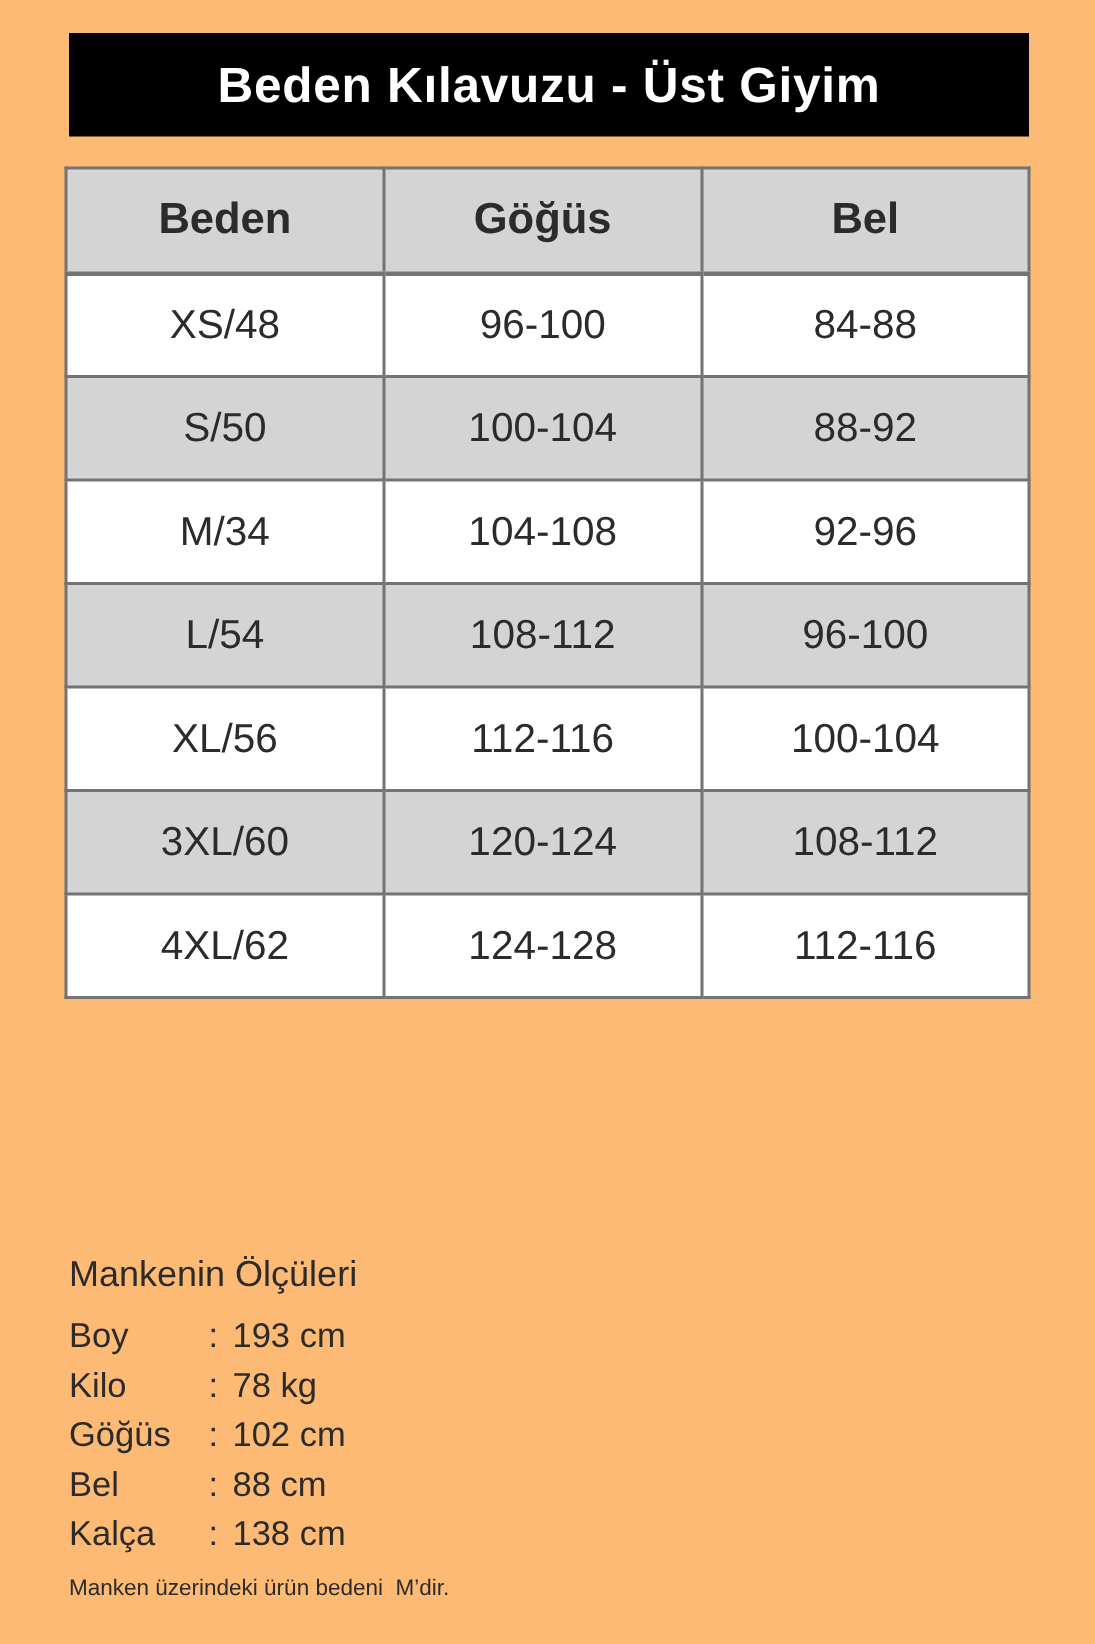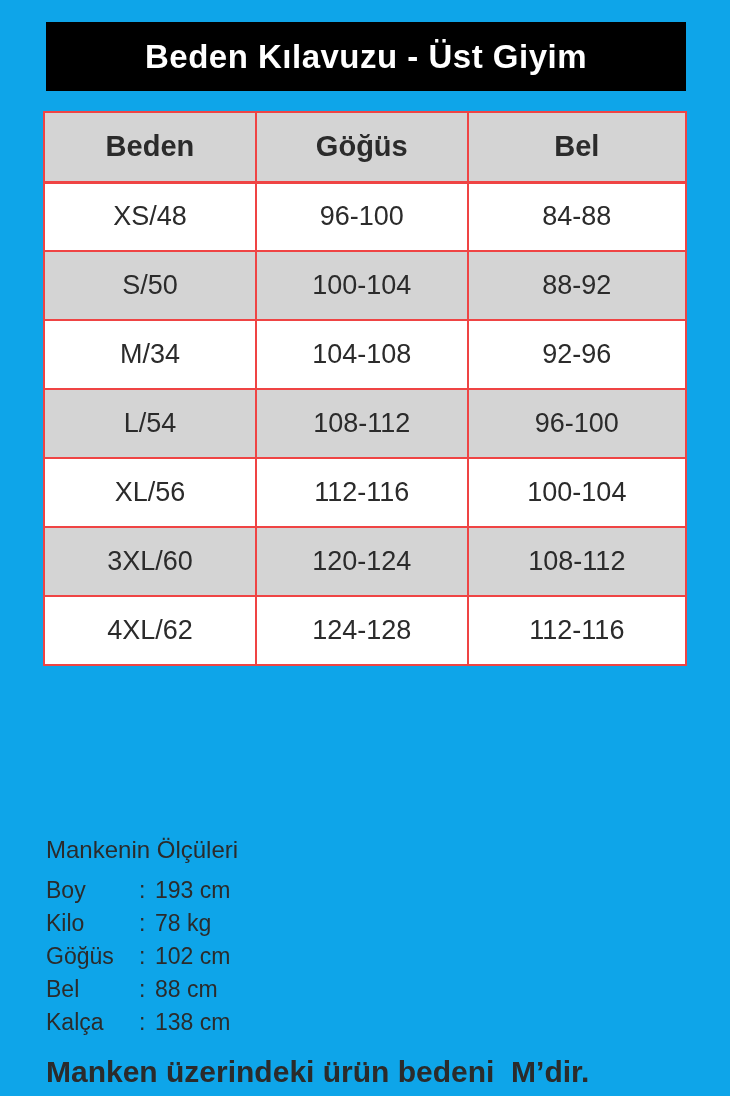--- a/index.html
+++ b/index.html
@@ -3,40 +3,40 @@
 <meta charset="utf-8">
 <style>
   * { margin: 0; padding: 0; box-sizing: border-box; }
   html, body { background: #ffffff; }
   body {
     width: 730px; height: 1096px;
     font-family: "Liberation Sans", sans-serif;
     color: #2b2b2b;
     overflow: hidden;
   }
-  .page { position: relative; width: 730px; height: 1096px; background: #0ea5e9; }
+  .page { position: relative; width: 730px; height: 1096px; background: #fdba74; }
 
   .banner {
     position: absolute; left: 46px; top: 22px;
     width: 640px; height: 69px;
     background: #000000;
     display: flex; align-items: center; justify-content: center;
   }
   .banner h1 {
     color: #ffffff; font-size: 33px; font-weight: 700; letter-spacing: 0.5px;
     white-space: nowrap;
   }
 
   table.size-table {
     position: absolute; left: 43px; top: 111px;
     width: 644px;
     border-collapse: collapse; table-layout: fixed;
   }
   .size-table th, .size-table td {
-    border: 2px solid #ef4444;
+    border: 2px solid #737373;
     text-align: center; vertical-align: middle;
     padding: 0;
   }
   .size-table th {
     height: 70px;
     background: #d4d4d4;
     font-size: 29px; font-weight: 700;
     border-bottom-width: 3px;
   }
   .size-table td {
@@ -49,21 +49,21 @@
   .size-table col.c2 { width: 33%; }
   .size-table col.c3 { width: 34%; }
 
   .model-info { position: absolute; left: 46px; top: 836px; width: 640px; }
   .model-heading { font-size: 24px; font-weight: 400; margin-bottom: 10px; }
   .measure-row { display: flex; font-size: 23px; line-height: 33px; font-weight: 400; }
   .m-label { width: 93px; flex: 0 0 auto; }
   .m-colon { width: 16px; flex: 0 0 auto; }
   .m-value { flex: 1; }
   .model-note {
-    font-size: 30px; font-weight: 700; margin-top: 16px;
+    font-size: 15px; font-weight: 400; margin-top: 3px;
     white-space: pre-wrap; line-height: 33px;
   }
 </style>
 </head>
 <body>
 
 <div class="page">
 
   <header class="banner">
     <h1>Beden Kılavuzu - Üst Giyim</h1>

